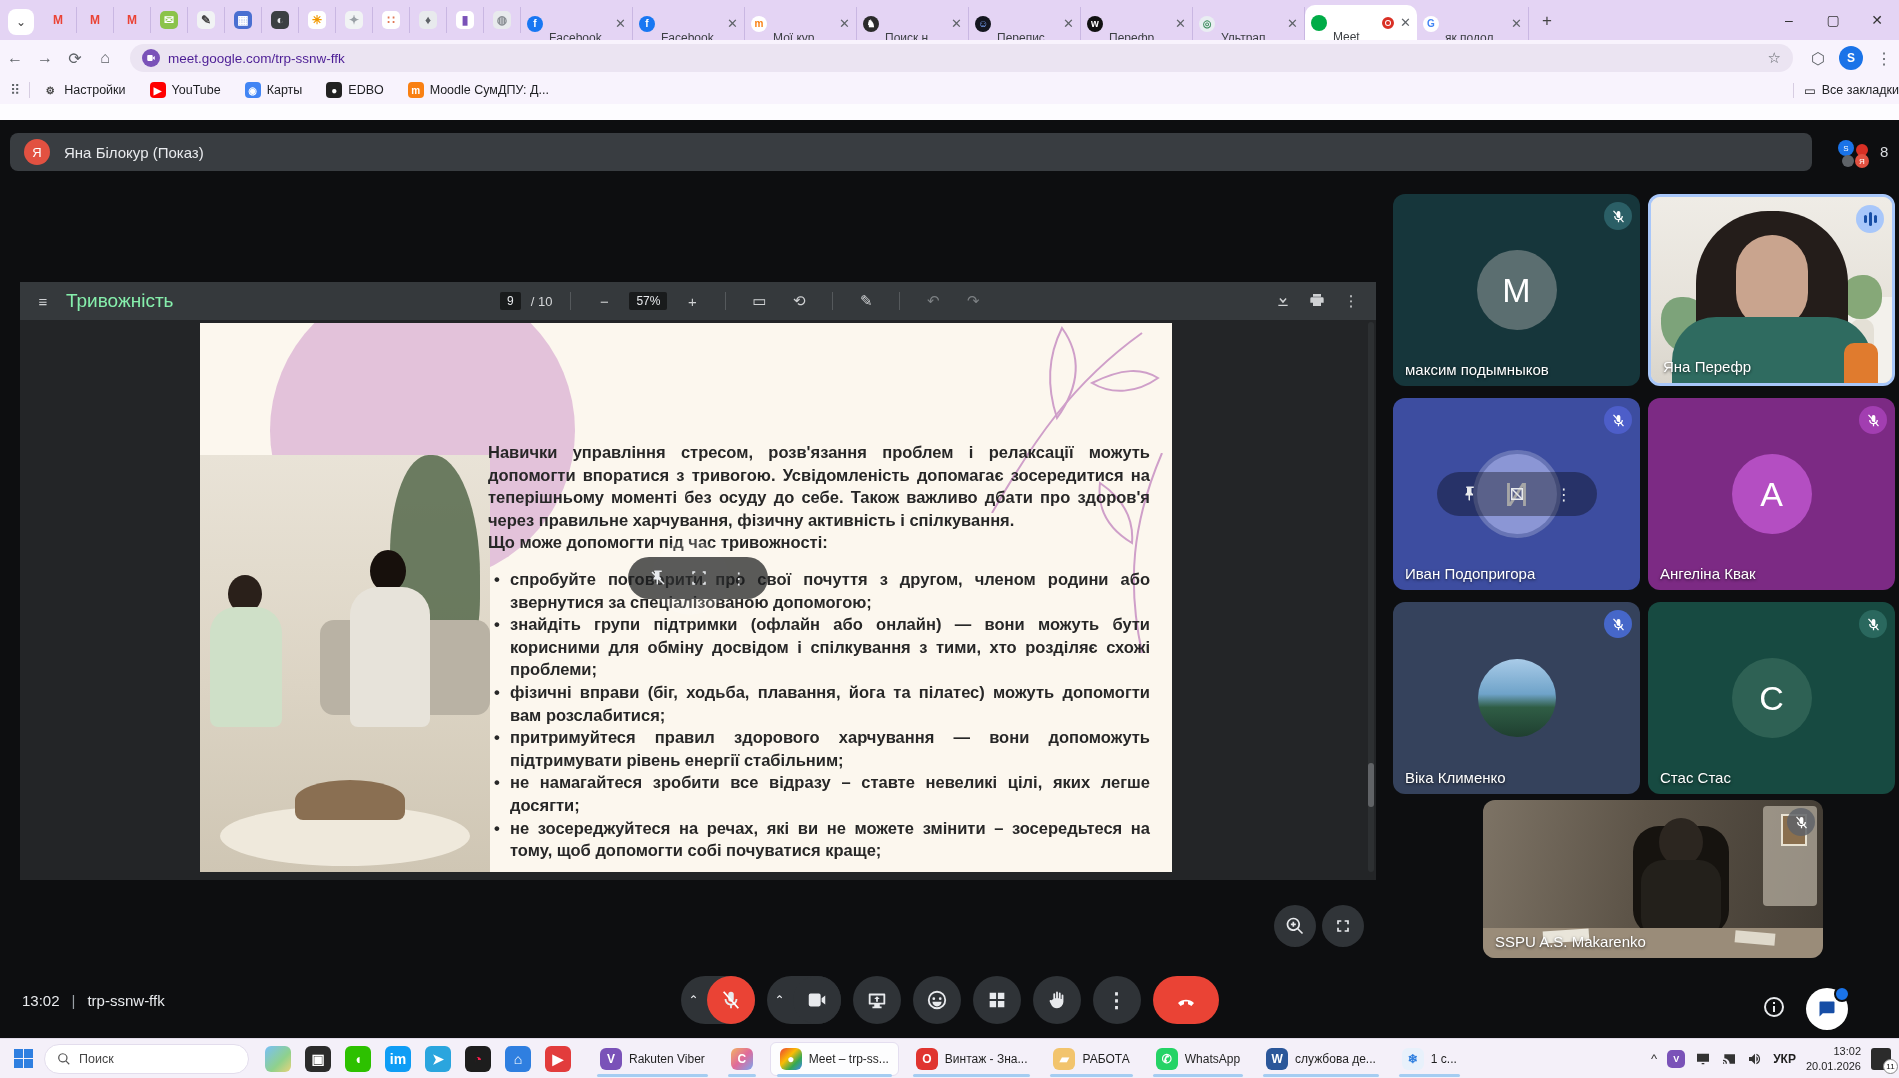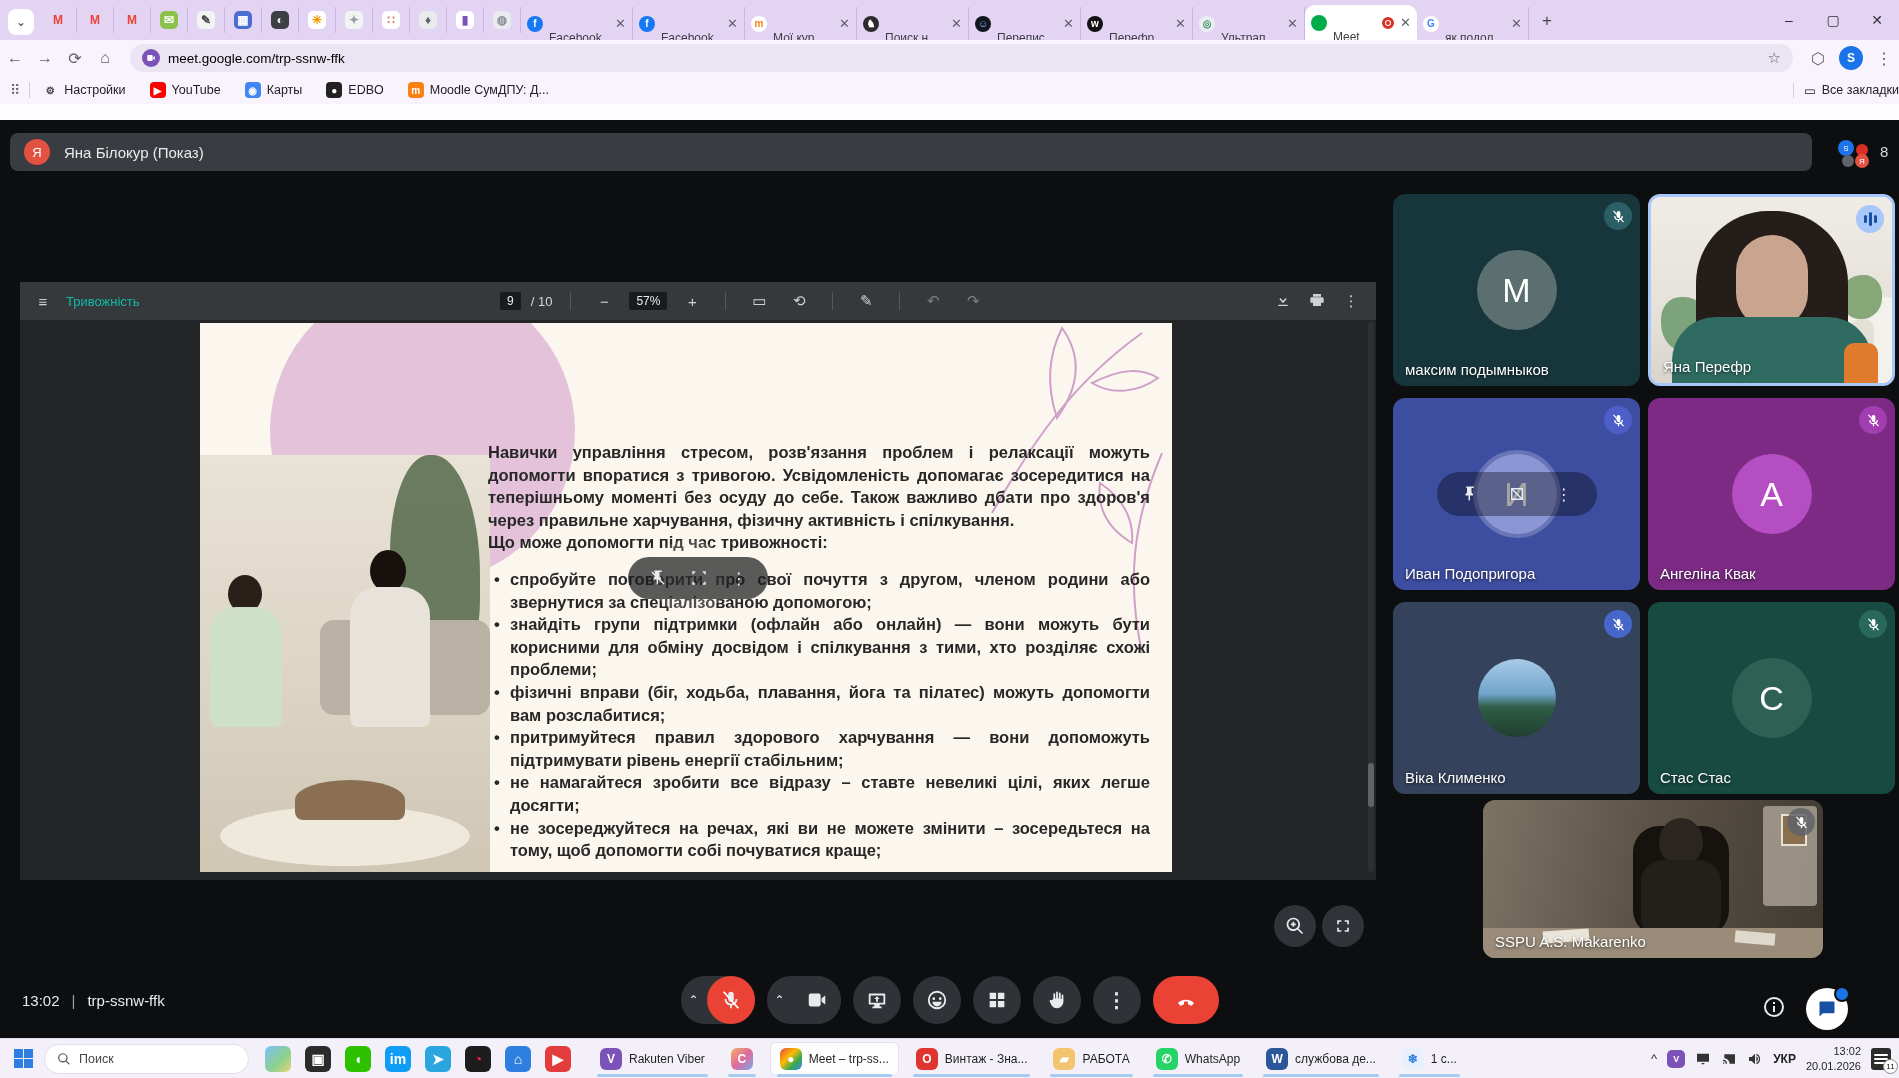--- a/index.html
+++ b/index.html
@@ -27,21 +27,21 @@
   #newTab{width:28px;height:28px;margin:0 4px 5px 4px;display:flex;align-items:center;justify-content:center;
        font-size:17px;color:#444;}
   #winControls{margin-left:auto;display:flex;height:40px;align-items:center;}
   .wc{width:44px;height:40px;display:flex;align-items:center;justify-content:center;color:#333;font-size:14px;}
   #navbar{top:40px;left:0;width:1899px;height:36px;background:#f8f3fd;display:flex;align-items:center;}
   .nav-ico{width:30px;text-align:center;color:#5f6368;font-size:16px;flex:none;}
   #urlPill{flex:1;height:28px;margin:0 10px;background:#ebe4f2;border-radius:14px;display:flex;align-items:center;
        padding:0 12px;gap:8px;}
   #camChip{width:18px;height:18px;border-radius:50%;background:#7a52b8;color:#fff;display:flex;align-items:center;justify-content:center;flex:none;}
   #camChip svg{width:10px;height:10px;fill:#fff;}
-  #urlText{font-size:13.5px;color:#000000;flex:1;}
+  #urlText{font-size:13.5px;color:#4c1d95;flex:1;}
   #starIco{color:#5f6368;font-size:15px;}
   #avatarS{width:24px;height:24px;border-radius:50%;background:#1a73e8;color:#fff;font-size:12px;font-weight:bold;
        display:flex;align-items:center;justify-content:center;margin:0 6px;}
   #bookmarksBar{top:76px;left:0;width:1899px;height:28px;background:#f8f3fd;display:flex;align-items:center;
        border-bottom:1px solid #efe8f6;overflow:hidden;}
   .bm{display:flex;align-items:center;gap:6px;font-size:12.5px;color:#202124;margin:0 12px;flex:none;}
   .bm-ico{width:16px;height:16px;border-radius:4px;display:flex;align-items:center;justify-content:center;
        font-size:10px;font-weight:bold;color:#fff;flex:none;}
   #appsGrid{color:#5f6368;font-size:14px;margin:0 8px 0 10px;letter-spacing:1px;}
   .v-sep{width:1px;height:16px;background:#d7cde2;flex:none;}
@@ -58,21 +58,21 @@
   #pplCluster{top:138px;left:1838px;width:40px;height:34px;}
   .ppl{position:absolute;border-radius:50%;color:#fff;display:flex;align-items:center;justify-content:center;font-size:8px;}
   #pplCount{top:143px;left:1880px;color:#dadce0;font-size:15px;}
   
   #pdf{top:282px;left:20px;width:1356px;height:598px;background:#232527;}
   #pdfToolbar{position:absolute;top:0;left:0;width:100%;height:38px;background:#35393c;display:flex;align-items:center;
        color:#d5d7d9;font-size:13px;}
   .pt-ico{width:30px;text-align:center;font-size:15px;color:#cfd1d3;flex:none;}
   .pt-sep{width:1px;height:18px;background:#55595c;margin:0 8px;flex:none;}
   .pt-box{background:#191b1c;border-radius:2px;padding:2px 7px;color:#e8eaed;font-size:12px;}
-  #pdfTitle{margin-left:8px;font-size:13px;color:#14b8a6;}
+  #pdfTitle{margin-left:8px;font-size:19px;color:#86efac;}
   #pdfCenter{position:absolute;left:480px;display:flex;align-items:center;gap:10px;}
   #pdfRight{position:absolute;right:10px;display:flex;align-items:center;gap:4px;}
   #pdfRight svg{width:16px;height:16px;fill:#cfd1d3;}
   .pt-dim{color:#7d8184;}
   #pdfScroll{position:absolute;right:2px;top:40px;width:6px;height:550px;background:#2d3032;border-radius:3px;}
   #pdfThumb{position:absolute;right:2px;top:481px;width:6px;height:44px;background:#606366;border-radius:3px;}
   
   #slide{top:323px;left:200px;width:972px;height:549px;background:#fcf7ee;overflow:hidden;}
   #pinkCircle{position:absolute;left:70px;top:-45px;width:305px;height:305px;border-radius:50%;background:#e3c2da;}
   .leaf{position:absolute;stroke:#cf9fc9;fill:none;stroke-width:2;}
@@ -183,21 +183,21 @@
   .lapp.active{background:#fdfdfe;border:1px solid #e4def0;}
   .lapp:after{content:"";position:absolute;left:6px;right:6px;bottom:-2px;height:3px;border-radius:2px;background:#a5cdf2;}
   .lapp-ico{width:22px;height:22px;border-radius:6px;display:flex;align-items:center;justify-content:center;
        color:#fff;font-size:12px;font-weight:bold;flex:none;}
   .lapp-label{font-size:12px;color:#1f1f1f;white-space:nowrap;}
   #tray{margin-left:auto;display:flex;align-items:center;gap:10px;flex:none;}
   .tray-ico{color:#333;font-size:13px;}
   .tray-mini{width:18px;height:18px;border-radius:5px;display:flex;align-items:center;justify-content:center;color:#fff;font-size:9px;font-weight:bold;}
   #trayLang{font-size:12px;color:#1f1f1f;font-weight:bold;}
   #trayClock{font-size:11px;color:#1f1f1f;text-align:right;line-height:1.3;}
-  #notifIco{width:20px;height:22px;background:#2b2b2b;border-radius:3px;position:relative;display:flex;flex-direction:column;
+  #notifIco{width:20px;height:22px;background:#2b2b2b;border-radius:3px;position:relative;display:flex;flex-direction:row;
        justify-content:center;gap:2px;padding:0 3px;box-sizing:border-box;}
   #notifIco i{display:block;height:2px;background:#fff;border-radius:1px;}
   #notifCount{position:absolute;right:-7px;bottom:-4px;background:#fff;border:1px solid #888;border-radius:50%;
        width:13px;height:13px;font-size:8px;display:flex;align-items:center;justify-content:center;color:#111;}
 </style>
 </head>
 <body>
 
 <div id="tabstrip" class="abs">
   <div id="tabSearch">⌄</div>

